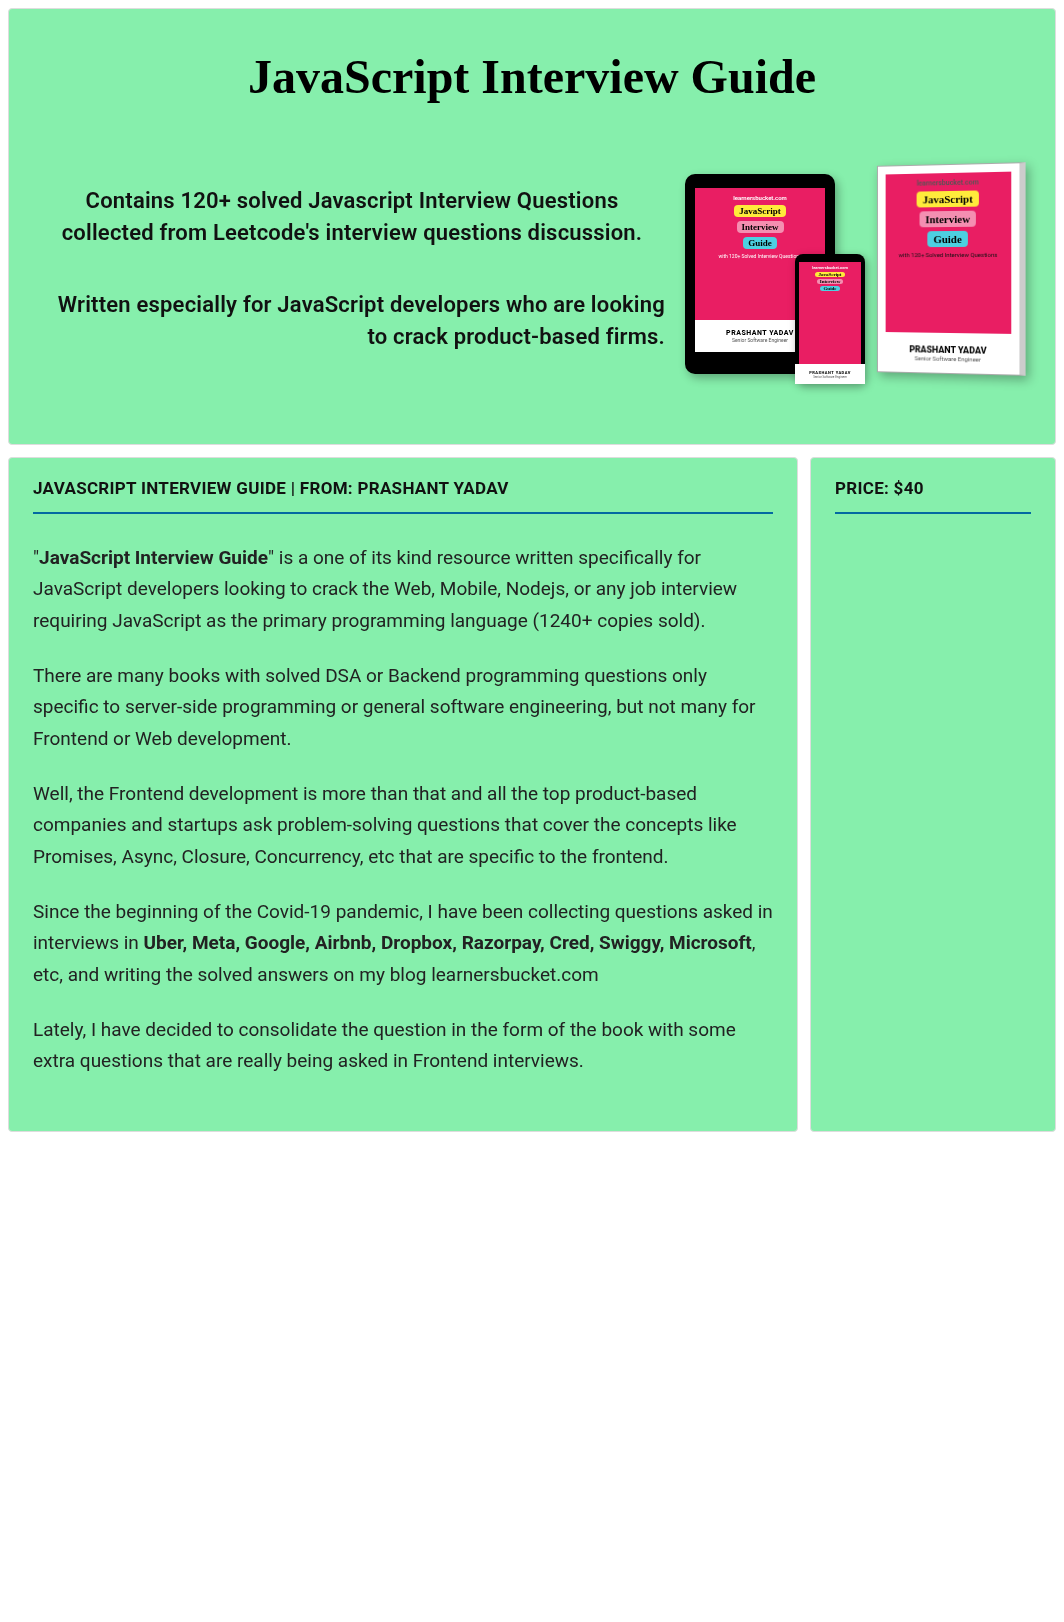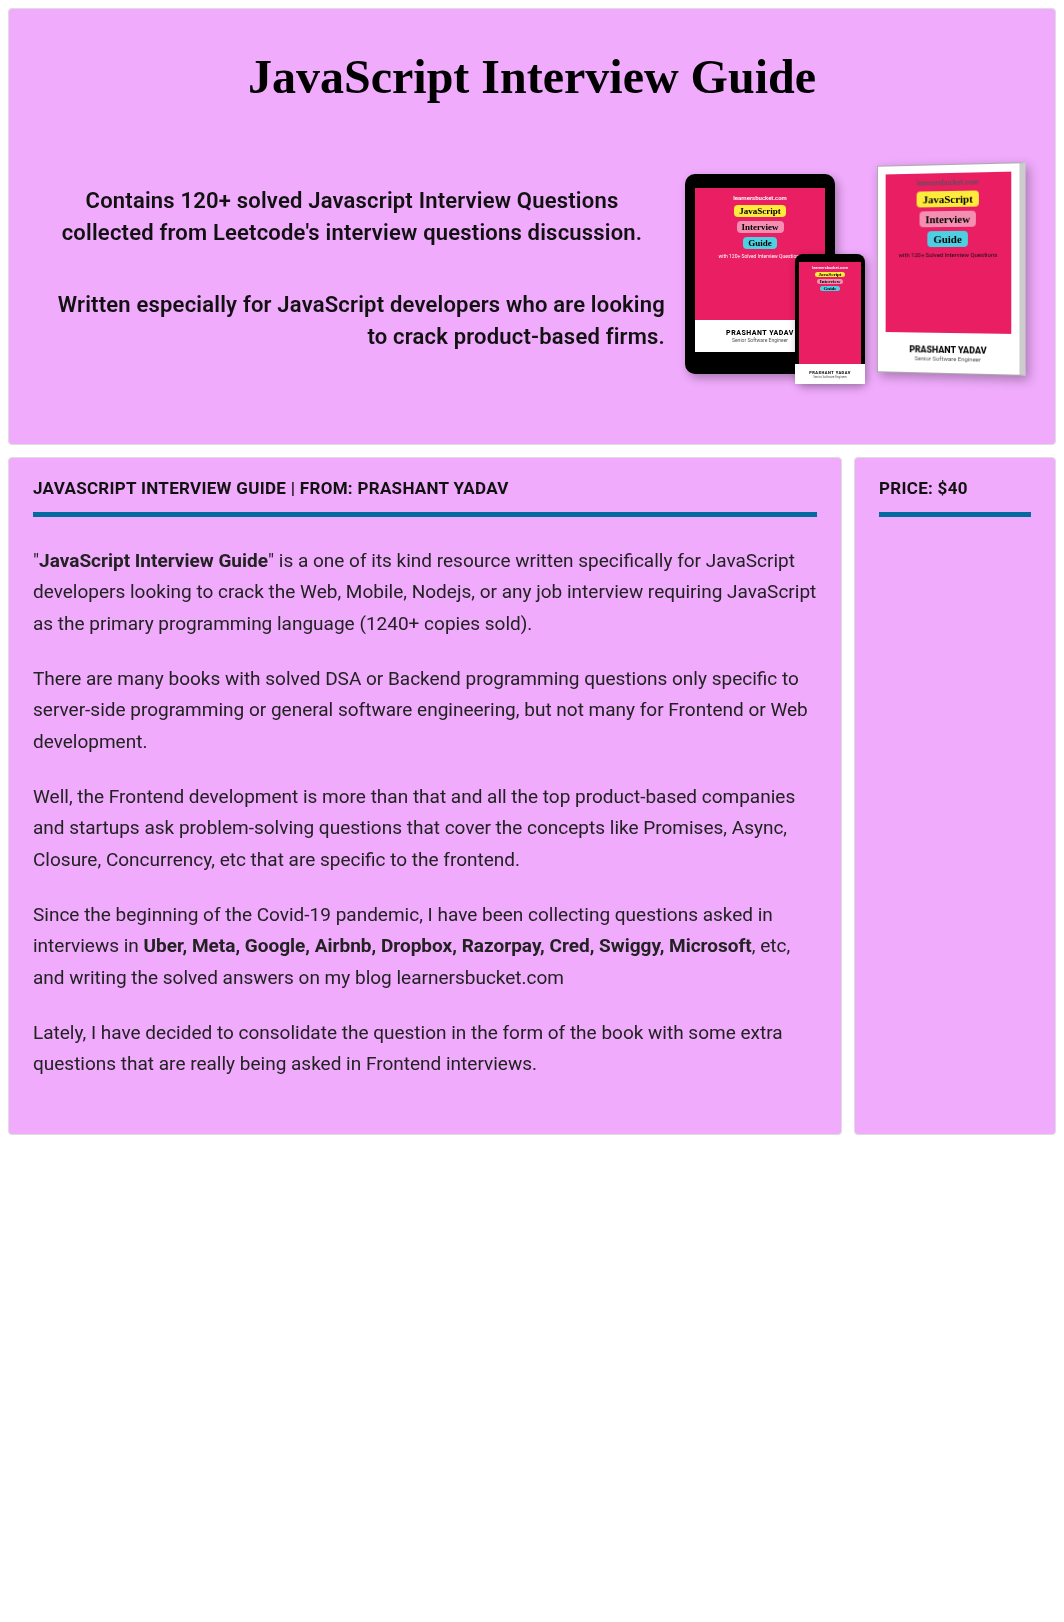--- a/index.html
+++ b/index.html
@@ -5,21 +5,21 @@
   * { box-sizing: border-box; margin: 0; padding: 0; }
   body {
     font-family: -apple-system, BlinkMacSystemFont, "Segoe UI", Roboto, Helvetica, Arial, sans-serif;
     background: #fff;
     padding: 8px;
     width: 1064px;
   }
   .card {
     border: 1px solid #ddd;
     border-radius: 4px;
-    background: #f0abfc;
+    background: #86efac;
   }
   .hero {
     padding: 40px 30px 50px 30px;
     margin-bottom: 12px;
   }
   .hero-title {
     font-family: Georgia, "Times New Roman", serif;
     font-weight: 700;
     font-size: 48px;
     text-align: center;
@@ -95,29 +95,29 @@
   .phone .author-bar .a2{font-size:3px;}
   .book .pill { font-size:11px; padding:2px 6px;}
   .book .brand-txt{font-size:7px; color:#555;}
   .book .sub-txt{font-size:6px; color:#111;}
   .book-author { position:absolute; left:0; right:0; bottom:-40px; height:40px; background:#fff; display:flex; flex-direction:column; align-items:center; justify-content:center; }
   .book-author .a1{font-size:9px; font-weight:800;}
   .book-author .a2{font-size:6px; color:#555;}
 
   .columns { display:flex; gap:12px; }
   .main { flex:1; }
-  .side { width:202px; }
+  .side { width:246px; }
   .panel { padding: 20px 24px 30px 24px; }
   .panel-heading {
     font-size: 17px;
     font-weight: 700;
     letter-spacing: 0.3px;
     color:#111;
     padding-bottom: 14px;
-    border-bottom: 5px solid #0369a1;
+    border-bottom: 2px solid #0369a1;
     margin-bottom: 28px;
     text-transform: none;
   }
   .desc p {
     font-size: 19px;
     line-height: 1.65;
     color:#222;
     margin-bottom: 24px;
   }
   .desc strong { font-weight:700; }

